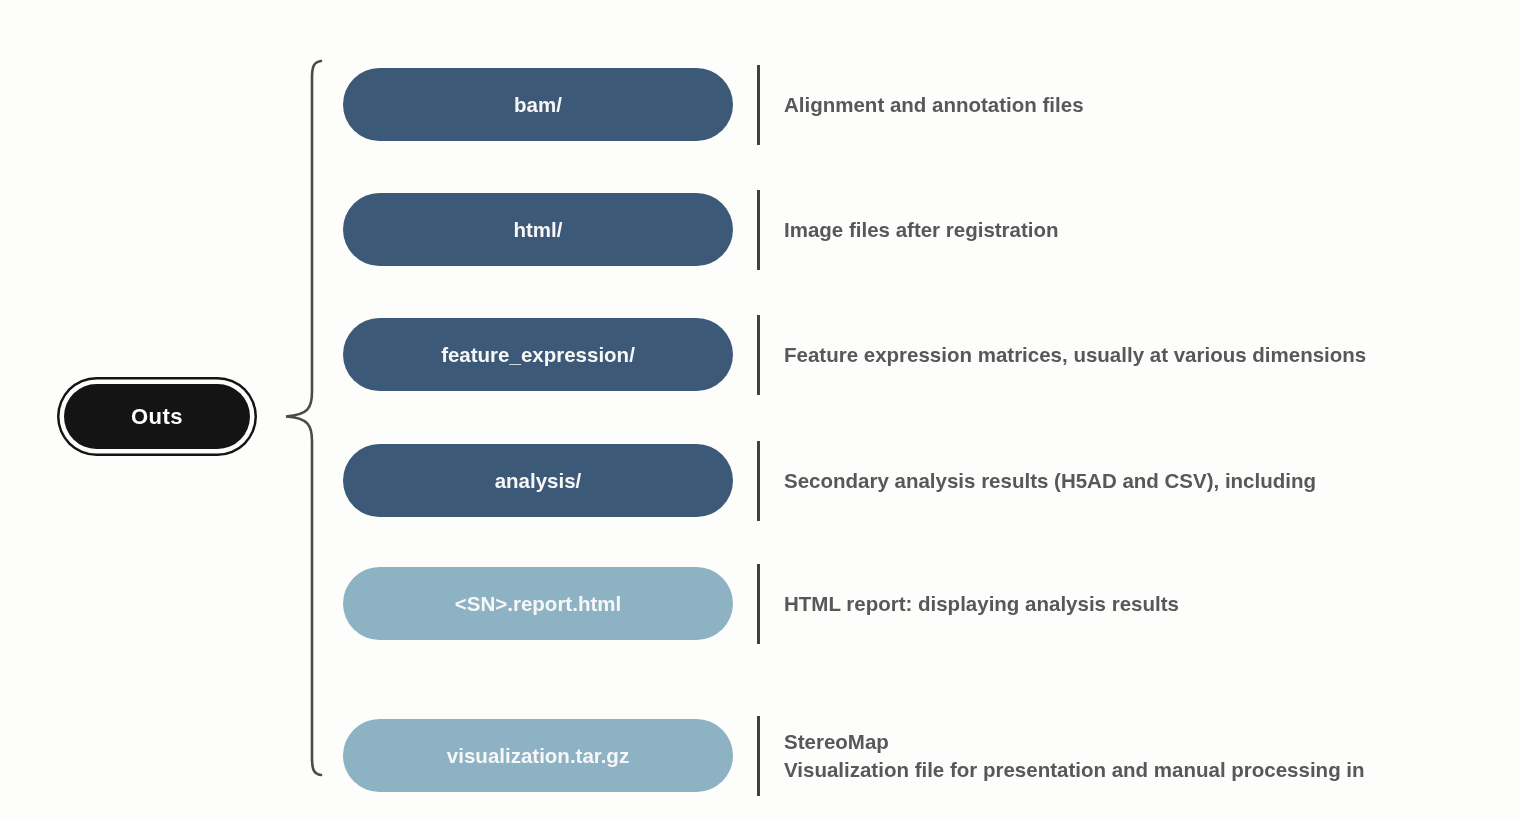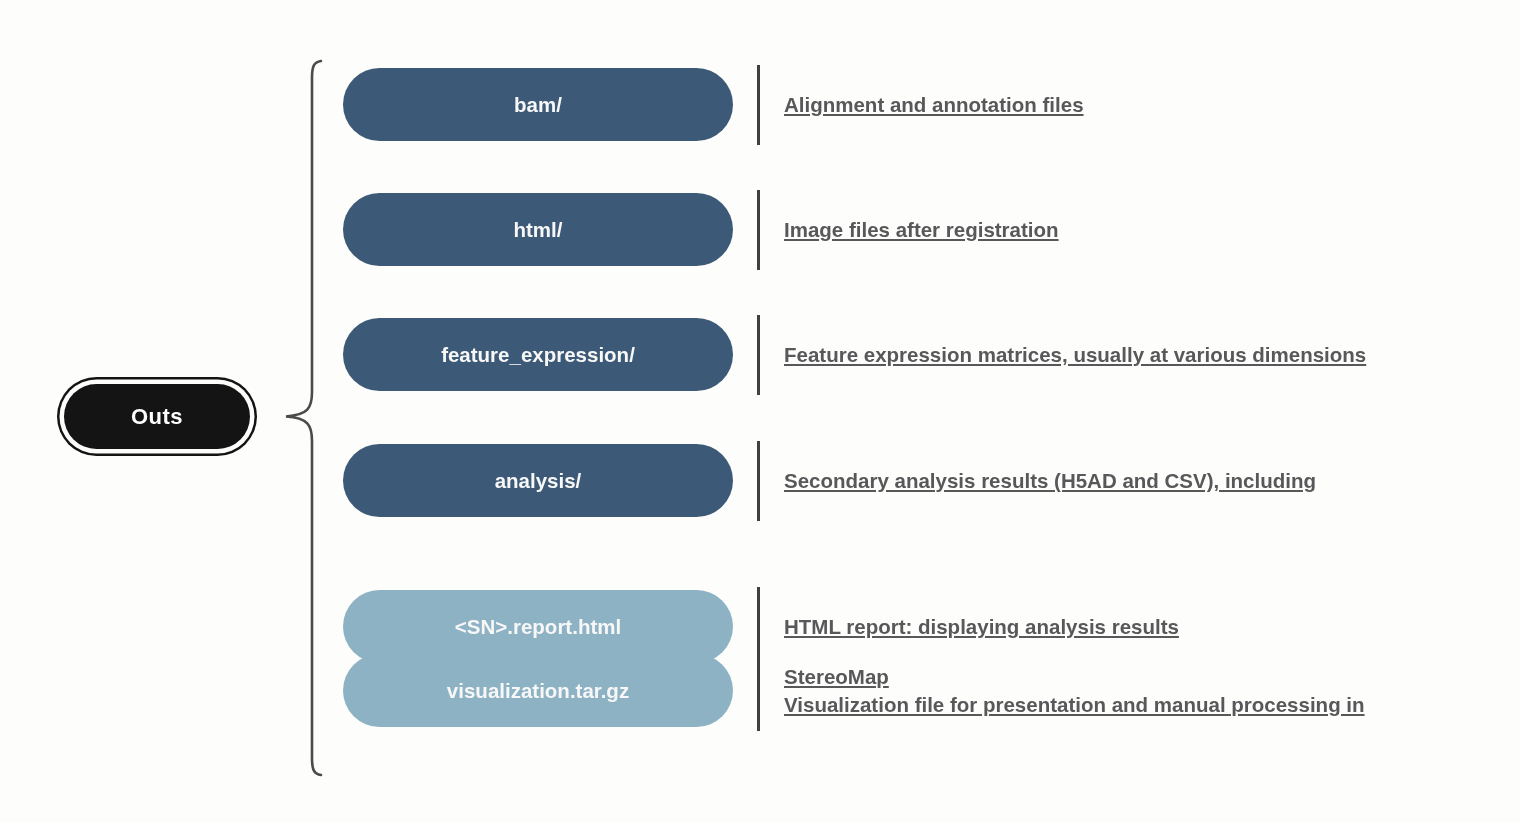--- a/index.html
+++ b/index.html
@@ -76,21 +76,21 @@
   .desc {
     position: absolute;
     left: 784px;
     top: 50%;
     transform: translateY(-50%);
     color: var(--desc-text, #58585a);
     font-size: 20.5px;
     font-weight: bold;
     line-height: 28px;
   }
-  .desc div { white-space: nowrap; text-decoration: underline; }
+  .desc div { white-space: nowrap; }
   .desc div:empty { display: none; }
 </style>
 </head>
 <body>
 
 <div class="canvas">
 
   <div class="root-node">
     <span class="root-label">Outs</span>
   </div>
@@ -141,32 +141,32 @@
   <div class="row" style="top:436px">
     <div class="pill pill-dark">
       <span class="pill-label">analysis/</span>
     </div>
     <div class="divider"></div>
     <div class="desc">
       <div>Secondary analysis results (H5AD and CSV), including</div>
     </div>
   </div>
 
-  <div class="row" style="top:582px">
+  <div class="row" style="top:559px">
     <div class="pill pill-light">
       <span class="pill-label">&lt;SN&gt;.report.html</span>
     </div>
     <div class="divider"></div>
     <div class="desc">
       <div>HTML report: displaying analysis results</div>
 
     </div>
   </div>
 
-  <div class="row" style="top:646px">
+  <div class="row" style="top:711px">
     <div class="pill pill-light">
       <span class="pill-label">visualization.tar.gz</span>
     </div>
     <div class="divider"></div>
     <div class="desc">
       <div>StereoMap</div>
       <div>Visualization file for presentation and manual processing in</div>
     </div>
   </div>
 

